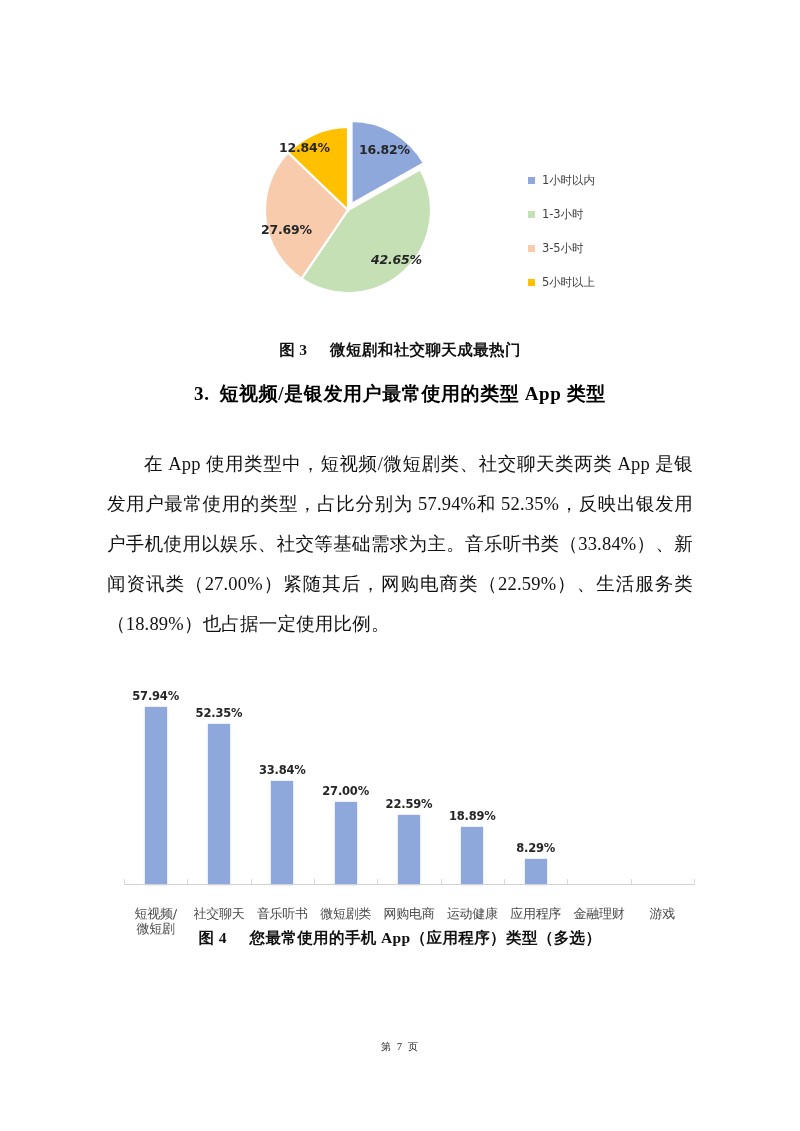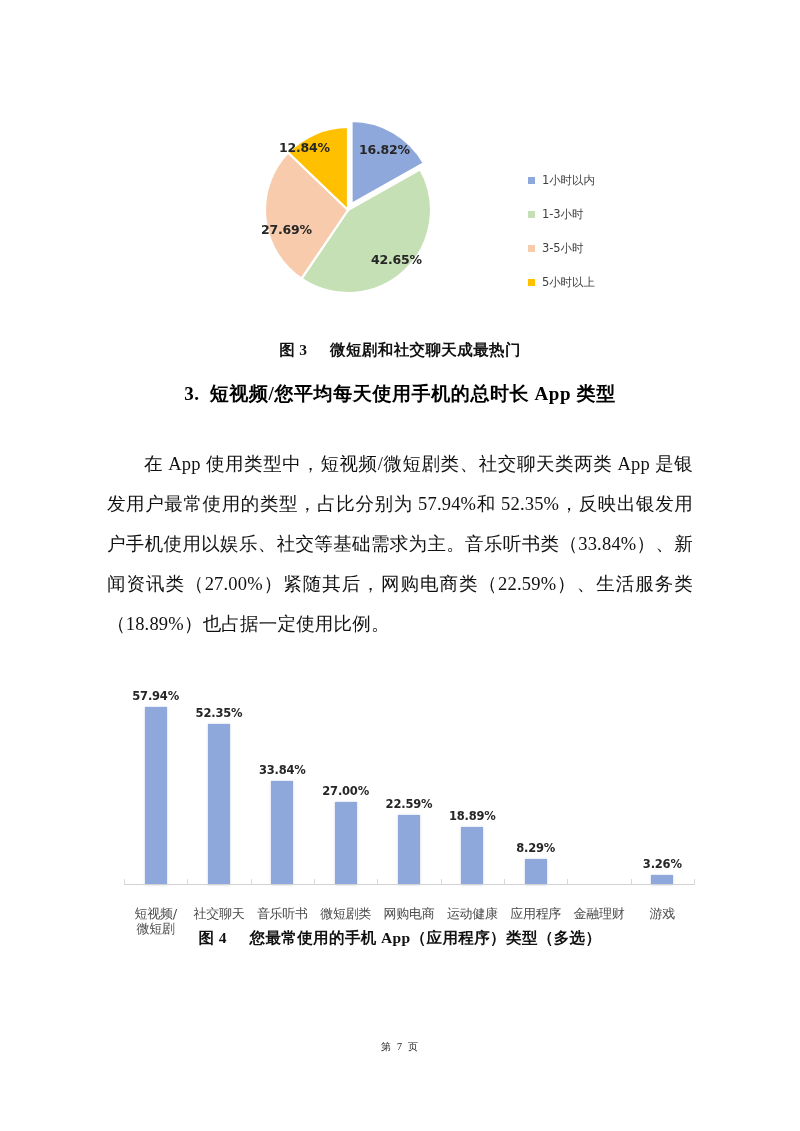--- a/index.html
+++ b/index.html
@@ -13,21 +13,21 @@
   
   .pie-figure{position:absolute;left:0;top:100px;width:800px;height:215px;}
   .pie-wrap{position:absolute;left:243px;top:0;width:215px;height:215px;}
   .pie-svg{position:absolute;left:0;top:0;}
   .pie-label{
     position:absolute;font-family:"DejaVu Sans","Liberation Sans",sans-serif;
     font-weight:bold;font-size:12.5px;color:#262626;white-space:nowrap;
     letter-spacing:-0.2px;
   }
   .pl-0{left:116px;top:42px;}
-  .pl-1{left:128px;top:152px;}
+  .pl-1{left:128px;top:152px;font-style:italic;}
   .pl-2{left:18px;top:122px;}
   .pl-3{left:36px;top:40px;}
 
   .pie-legend{position:absolute;left:528px;top:63px;width:140px;}
   .lg-item{display:flex;align-items:center;height:34px;}
   .lg-swatch{width:7px;height:7px;margin-right:7px;flex:0 0 auto;}
   .lg-text{
     font-family:"DejaVu Sans","Liberation Sans",sans-serif;
     font-size:11.5px;color:#3f3f3f;white-space:nowrap;letter-spacing:-0.1px;
   }
@@ -131,21 +131,21 @@
       </div>
   </div>
 
   <div class="caption cap-fig3">
     <span>图 3</span>
     <span class="cap-gap"></span>
     <span>微短剧和社交聊天成最热门</span>
   </div>
 
   <div class="heading">
-    <span class="hnum">3.</span><span>短视频/您平均每天使用手机的总时长 App 类型</span>
+    <span class="hnum">3.</span><span>短视频/是银发用户最常使用的类型 App 类型</span>
   </div>
 
   <p class="body-text">在 App 使用类型中，短视频/微短剧类、社交聊天类两类 App 是银发用户最常使用的类型，占比分别为 57.94%和 52.35%，反映出银发用户手机使用以娱乐、社交等基础需求为主。音乐听书类（33.84%）、新闻资讯类（27.00%）紧随其后，网购电商类（22.59%）、生活服务类（18.89%）也占据一定使用比例。</p>
 
   <div class="bar-figure">
     <div class="bar-plot" id="bar-plot">
         <div class="bar-col" style="left: 0px;">
           <div class="bar-rect" style="height: 178.418px; background: rgb(143, 168, 220);"></div>
           <div class="bar-val" style="bottom: 182.418px;">57.94%</div>
         </div>
@@ -165,24 +165,20 @@
           <div class="bar-rect" style="height: 69.5629px; background: rgb(143, 168, 220);"></div>
           <div class="bar-val" style="bottom: 73.5629px;">22.59%</div>
         </div>
         <div class="bar-col" style="left: 316.667px;">
           <div class="bar-rect" style="height: 58.1692px; background: rgb(143, 168, 220);"></div>
           <div class="bar-val" style="bottom: 62.1692px;">18.89%</div>
         </div>
         <div class="bar-col" style="left: 380px;">
           <div class="bar-rect" style="height: 25.5279px; background: rgb(143, 168, 220);"></div>
           <div class="bar-val" style="bottom: 29.5279px;">8.29%</div>
-        </div>
-        <div class="bar-col" style="left: 506.667px;">
-          <div class="bar-rect" style="height: 10.0387px; background: rgb(143, 168, 220);"></div>
-          <div class="bar-val" style="bottom: 14.0387px;">3.26%</div>
         </div>
       </div>
     <div class="bar-axis"></div>
     <div class="bar-cats" id="bar-cats">
         <div class="bar-cat" style="left: 0px;"><span>短视频/</span><br><span>微短剧</span></div>
         <div class="bar-cat" style="left: 63.3333px;"><span>社交聊天</span></div>
         <div class="bar-cat" style="left: 126.667px;"><span>音乐听书</span></div>
         <div class="bar-cat" style="left: 190px;"><span>微短剧类</span></div>
         <div class="bar-cat" style="left: 253.333px;"><span>网购电商</span></div>
         <div class="bar-cat" style="left: 316.667px;"><span>运动健康</span></div>

